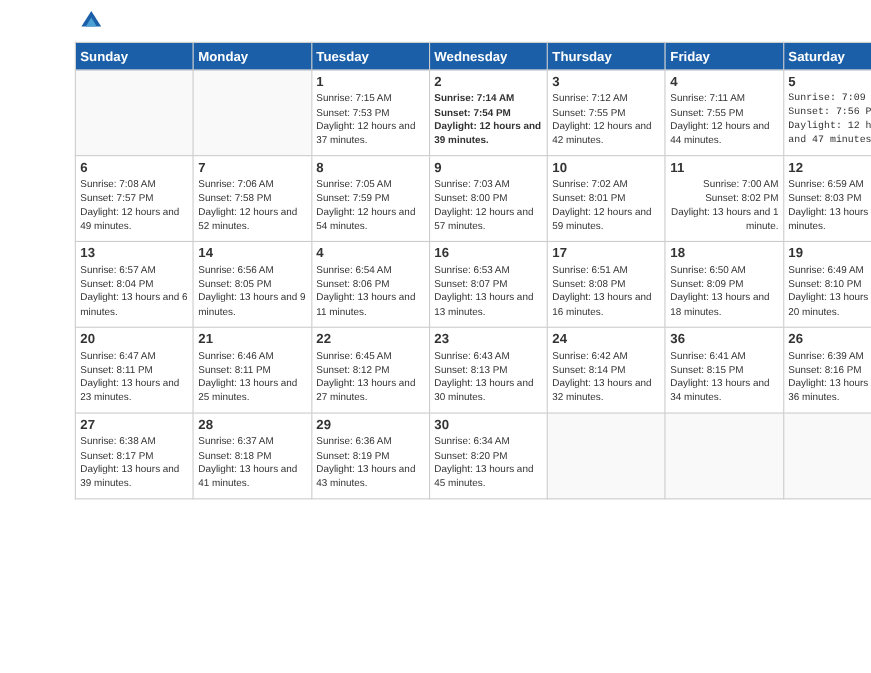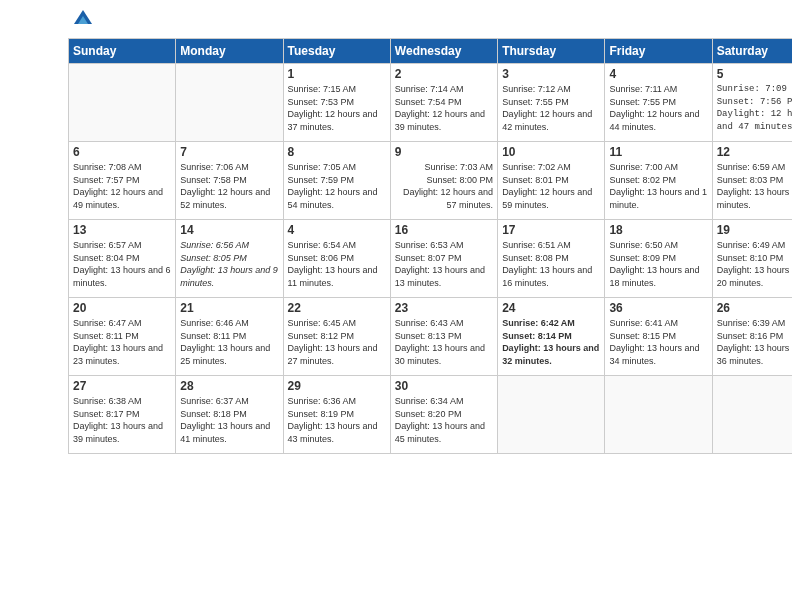--- a/index.html
+++ b/index.html
@@ -137,21 +137,21 @@
           <td class="empty"></td>
           <td class="empty"></td>
           <td>
             <span class="day-number">1</span>
             <div class="day-info" style="white-space: pre-line;">Sunrise: 7:15 AM
 Sunset: 7:53 PM
 Daylight: 12 hours and 37 minutes.</div>
           </td>
           <td>
             <span class="day-number">2</span>
-            <div class="day-info" style="white-space: pre-line;">Sunrise: 7:14 AM
+            <div class="day-info" style="white-space: pre-line; font-weight: bold;">Sunrise: 7:14 AM
 Sunset: 7:54 PM
 Daylight: 12 hours and 39 minutes.</div>
           </td>
           <td>
             <span class="day-number">3</span>
             <div class="day-info" style="white-space: pre-line;">Sunrise: 7:12 AM
 Sunset: 7:55 PM
 Daylight: 12 hours and 42 minutes.</div>
           </td>
           <td>
@@ -181,53 +181,53 @@
 Daylight: 12 hours and 52 minutes.</div>
           </td>
           <td>
             <span class="day-number">8</span>
             <div class="day-info" style="white-space: pre-line;">Sunrise: 7:05 AM
 Sunset: 7:59 PM
 Daylight: 12 hours and 54 minutes.</div>
           </td>
           <td>
             <span class="day-number">9</span>
-            <div class="day-info" style="white-space: pre-line; text-align: right;">Sunrise: 7:03 AM
+            <div class="day-info" style="white-space: pre-line;">Sunrise: 7:03 AM
 Sunset: 8:00 PM
 Daylight: 12 hours and 57 minutes.</div>
           </td>
           <td>
             <span class="day-number">10</span>
             <div class="day-info" style="white-space: pre-line;">Sunrise: 7:02 AM
 Sunset: 8:01 PM
 Daylight: 12 hours and 59 minutes.</div>
           </td>
           <td>
             <span class="day-number">11</span>
-            <div class="day-info" style="white-space: pre-line;">Sunrise: 7:00 AM
+            <div class="day-info" style="white-space: pre-line; text-align: right;">Sunrise: 7:00 AM
 Sunset: 8:02 PM
 Daylight: 13 hours and 1 minute.</div>
           </td>
           <td>
             <span class="day-number">12</span>
             <div class="day-info" style="white-space: pre-line;">Sunrise: 6:59 AM
 Sunset: 8:03 PM
 Daylight: 13 hours and 4 minutes.</div>
           </td>
         </tr>
         <tr>
           <td>
             <span class="day-number">13</span>
             <div class="day-info" style="white-space: pre-line;">Sunrise: 6:57 AM
 Sunset: 8:04 PM
 Daylight: 13 hours and 6 minutes.</div>
           </td>
           <td>
             <span class="day-number">14</span>
-            <div class="day-info" style="white-space: pre-line; font-style: italic;">Sunrise: 6:56 AM
+            <div class="day-info" style="white-space: pre-line;">Sunrise: 6:56 AM
 Sunset: 8:05 PM
 Daylight: 13 hours and 9 minutes.</div>
           </td>
           <td>
             <span class="day-number">4</span>
             <div class="day-info" style="white-space: pre-line;">Sunrise: 6:54 AM
 Sunset: 8:06 PM
 Daylight: 13 hours and 11 minutes.</div>
           </td>
           <td>
@@ -275,21 +275,21 @@
 Daylight: 13 hours and 27 minutes.</div>
           </td>
           <td>
             <span class="day-number">23</span>
             <div class="day-info" style="white-space: pre-line;">Sunrise: 6:43 AM
 Sunset: 8:13 PM
 Daylight: 13 hours and 30 minutes.</div>
           </td>
           <td>
             <span class="day-number">24</span>
-            <div class="day-info" style="white-space: pre-line; font-weight: bold;">Sunrise: 6:42 AM
+            <div class="day-info" style="white-space: pre-line;">Sunrise: 6:42 AM
 Sunset: 8:14 PM
 Daylight: 13 hours and 32 minutes.</div>
           </td>
           <td>
             <span class="day-number">36</span>
             <div class="day-info" style="white-space: pre-line;">Sunrise: 6:41 AM
 Sunset: 8:15 PM
 Daylight: 13 hours and 34 minutes.</div>
           </td>
           <td>

